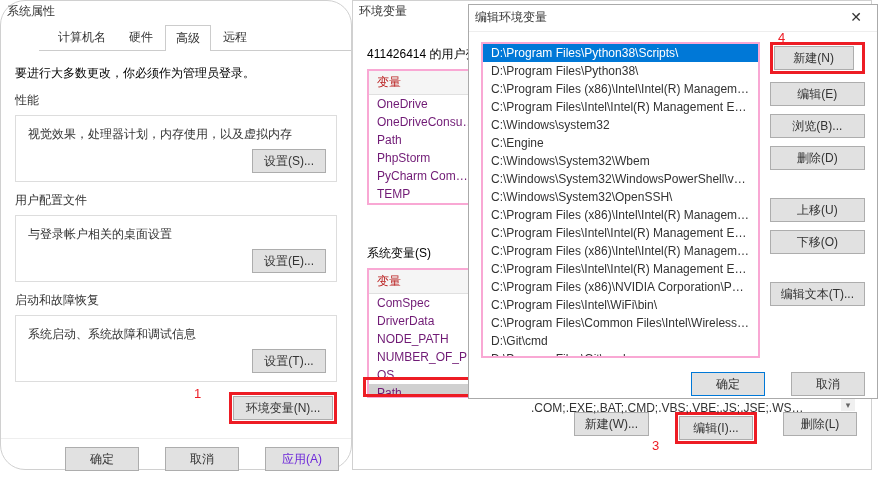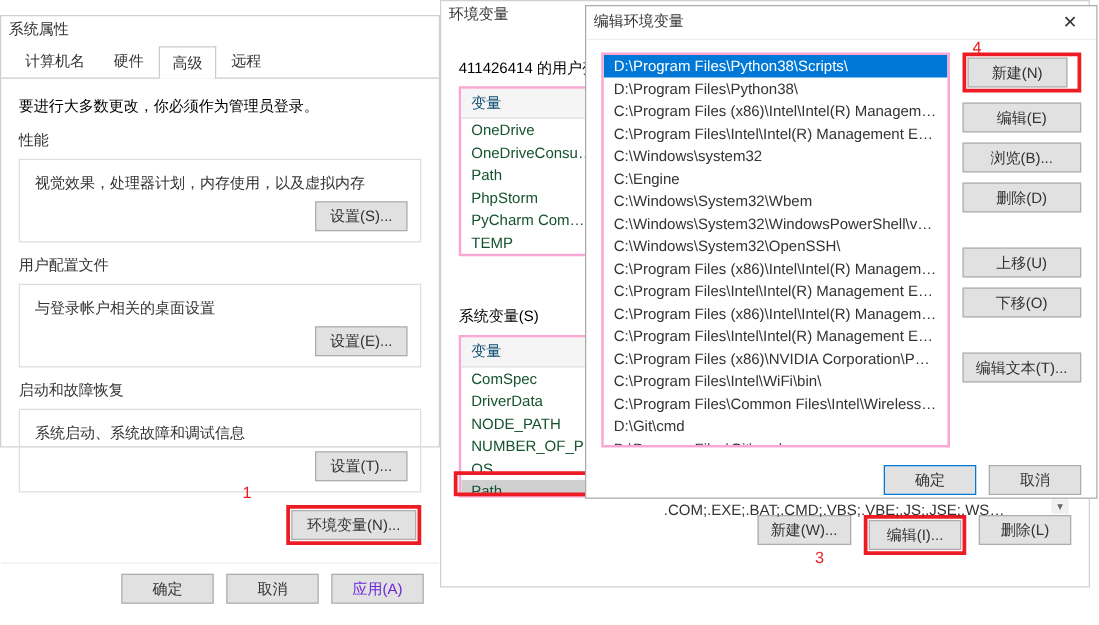--- a/index.html
+++ b/index.html
@@ -8,46 +8,46 @@
   .titlebar { display:flex; justify-content:space-between; align-items:center; padding:2px 6px 4px 6px; color:#333; font-size:13px; }
   .close-x { width:30px; height:20px; display:flex; align-items:center; justify-content:center; font-size:14px; color:#333; }
   .tabstrip { display:flex; border-bottom:1px solid #ccc; padding-left:6px; }
   .tab { padding:4px 10px; border:1px solid transparent; border-bottom:none; color:#333; margin-right:1px; }
   .tab.active { border-color:#ccc; background:#fff; position:relative; top:1px; }
   .section-title { margin:10px 0 4px 0; color:#333; }
   .groupbox { border:1px solid #ddd; padding:10px 12px 38px 12px; margin:6px 0 10px 0; position:relative; }
   .groupbox .desc { color:#333; }
   .btn { display:inline-block; min-width:74px; height:24px; line-height:22px; text-align:center; border:1px solid #adadad; background:#e1e1e1; padding:0 10px; color:#333; }
   .btn-right { position:absolute; right:10px; bottom:8px;margin-left:32px; }
-  .dlg-btnrow { display:flex; gap:10px; justify-content:flex-end; padding:8px 12px; }
+  .dlg-btnrow { display:flex; gap:26px; justify-content:flex-end; padding:8px 12px; }
   .red-box { border:3px solid #ed1c24; }
   .annot { position:absolute; color:#ed1c24; font-size:13px; font-weight:400; }
   .list-col { border:2px solid #f9a8d4; background:#fff; overflow:hidden; }
-  .list-header { background:#f5f5f5; border-bottom:1px solid #e0e0e0; padding:3px 8px; color:#0c4a6e; }
+  .list-header { background:#f5f5f5; border-bottom:1px solid #e0e0e0; padding:3px 8px; color:#b91c1c; }
   .list-body { padding:0; }
-  .list-row { padding:2px 8px; color:#14532d; white-space:nowrap; overflow:hidden; text-overflow:ellipsis; }
+  .list-row { padding:2px 8px; color:#701a75; white-space:nowrap; overflow:hidden; text-overflow:ellipsis; }
   .list-row.selected { background:#d0d0d0; }
   .valcell { white-space:nowrap; overflow:hidden; text-overflow:ellipsis; padding:2px 6px; color:#333; }
   
   .pathitem { padding:1px 8px; color:#333; white-space:nowrap; overflow:hidden; text-overflow:ellipsis; font-size:12px; line-height:16px; }
   .pathitem.sel { background:#0078d7; color:#fff; }
   .sidebtns { display:flex; flex-direction:column; gap:8px; align-items:stretch; }
   .sidebtns .btn { min-width:80px; }
   .sidebtns .gap { height:12px; }
   .scrollbar-v { position:absolute; right:1px; top:1px; bottom:1px; width:14px; background:#f0f0f0; display:flex; flex-direction:column; align-items:center; justify-content:flex-end; }
   .scrollbar-v .arrow { font-size:9px; color:#666; padding:1px; }
 </style>
 </head>
 <body>
 
-<div class="win" style="left:0; top:12px; width:352px; height:346px;">
+<div class="win" style="left:0; top:0; width:352px; height:470px;border-radius:25px;">
   <div class="titlebar">
     <span>系统属性</span>
   </div>
-  <div class="tabstrip" style="padding:0 8px;">
+  <div class="tabstrip" style="padding:0 8px;margin-left:38px;">
     <div class="tab">计算机名</div>
     <div class="tab">硬件</div>
     <div class="tab active">高级</div>
     <div class="tab">远程</div>
   </div>
   <div style="padding:8px 14px;">
     <div style="margin:6px 0;">要进行大多数更改，你必须作为管理员登录。</div>
 
     <div class="section-title">性能</div>
     <div class="groupbox">

